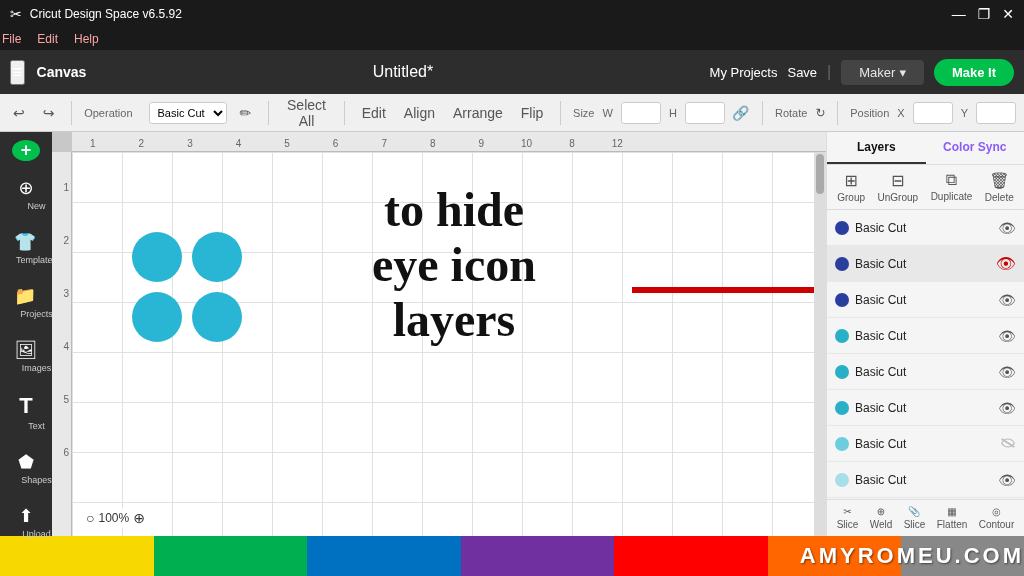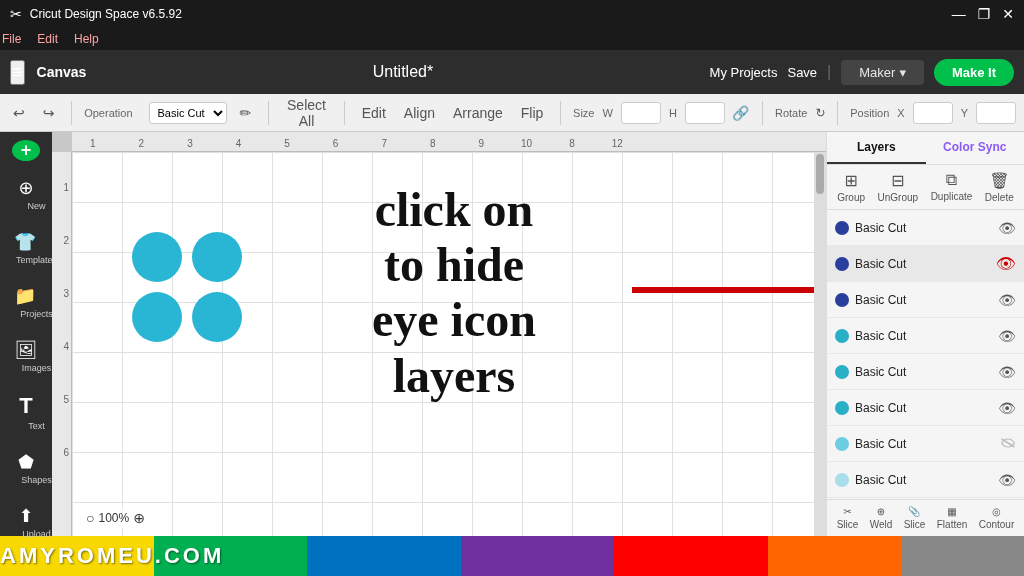--- a/index.html
+++ b/index.html
@@ -255,21 +255,21 @@
       display: flex; flex-direction: column; align-items: center; gap: 2px;
       font-size: 10px; color: #555; cursor: pointer; background: transparent; border: none;
     }
 
     
     .bottom-bar {
       height: 40px;
       background: linear-gradient(to right, #f7d800 0%, #f7d800 15%, #00b050 15%, #00b050 30%, #0070c0 30%, #0070c0 45%, #7030a0 45%, #7030a0 60%, #ff0000 60%, #ff0000 75%, #ff6600 75%, #ff6600 88%, #888 88%, #888 100%);
       display: flex;
       align-items: center;
-      justify-content: flex-start;
+      justify-content: flex-end;
     }
     .bottom-bar-text {
       font-size: 22px;
       font-weight: 900;
       color: white;
       letter-spacing: 3px;
       text-shadow: 1px 1px 2px rgba(0,0,0,0.5);
     }
 
     
@@ -416,21 +416,20 @@
     <div class="canvas-grid">
 
       <div class="circle-group">
         <div class="circle"></div>
         <div class="circle"></div>
         <div class="circle"></div>
         <div class="circle"></div>
       </div>
 
       <div class="annotation">
-        <div>click on</div>
         <div>to hide</div>
         <div>eye icon</div>
         <div>layers</div>
       </div>
 
       <svg class="red-arrow" viewBox="0 0 220 40" xmlns="http://www.w3.org/2000/svg">
         <line x1="0" y1="20" x2="195" y2="20" stroke="#cc0000" stroke-width="6"></line>
         <polygon points="195,5 220,20 195,35" fill="#cc0000"></polygon>
       </svg>
     </div>

